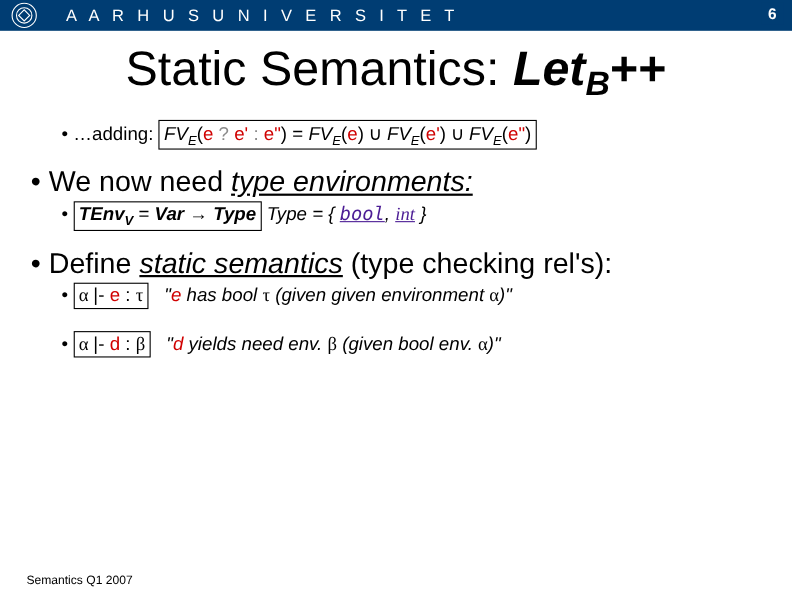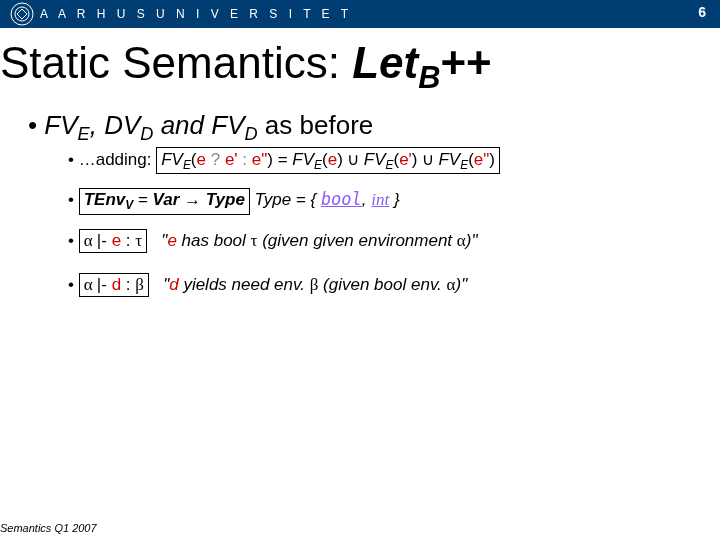--- a/index.html
+++ b/index.html
@@ -1,37 +1,37 @@
 <!DOCTYPE html>
 <html><head>
 <meta charset="utf-8">
 <style>
 html,body{margin:0;padding:0}
 body{width:720px;height:540px;background:#fff;font-family:Arial,Helvetica,sans-serif;color:#000;position:relative;overflow:hidden}
 .header{background:#003d73;height:28px;display:flex;align-items:center;padding:0 8px;color:#fff}
 .logo{width:28px;height:28px;display:flex;align-items:center;justify-content:center}
 .logo svg{width:24px;height:24px}
-.uni{font-size:12px;letter-spacing:4px;margin-left:4px}
+.uni{font-size:15px;letter-spacing:4px;margin-left:24px}
 .pagenum{position:absolute;top:2px;right:8px;background:#003d73;color:#fff;font-size:14px;padding:2px 6px;font-weight:bold}
-.title{font-size:44px;margin:10px 0 14px 0;font-weight:normal}
+.title{font-size:44px;text-align:center;margin:10px 0 14px 0;font-weight:normal}
 .title .b{font-weight:bold;font-style:italic}
 .sub{font-style:italic}
 .content{padding:0 28px}
 .b1{font-size:26px;margin:4px 0 2px 0;font-style:italic}
 .b1 .dot{font-style:normal}
-.b2{font-size:17px;margin:2px 0 14px 40px;font-style:italic}
+.b2{font-size:17px;margin:2px 0 14px 28px;font-style:italic}
 .box{border:1px solid #000;padding:1px 4px;display:inline-block;font-style:normal}
 .box i{font-style:italic}
 .red{color:#d00000}
-.green{color:#8b5cf6}
+.green{color:#4c1d95}
 .grey{color:#8a8a8a}
 .underline{text-decoration:underline}
 .subsc{vertical-align:sub;font-size:.7em}
 .cup{font-family:'Times New Roman',serif}
-.footer{position:absolute;bottom:6px;left:0;font-size:11px;font-style:italic;color:#000}
+.footer{position:absolute;bottom:6px;left:24px;font-size:11px;color:#000}
 .tau{font-family:'Times New Roman',serif;font-style:normal}
 .quote{font-style:italic}
 </style>
 </head>
 <body>
 
 <div class="header">
   <span class="logo">
     <svg viewBox="0 0 24 24">
         <circle cx="12" cy="12" r="11" fill="none" stroke="#fff" stroke-width="1"></circle>
@@ -42,33 +42,36 @@
   <span class="uni">A A R H U S   U N I V E R S I T E T</span>
 </div>
 <div class="pagenum">6</div>
 
 <div class="title">
   <span>Static Semantics: </span><span class="b">Let</span><span class="b sub subsc">B</span><span class="b" style="font-style:normal">++</span>
 </div>
 
 <div class="content">
 
-<div class="b1">
-  <span class="dot">• </span><span>FV</span><span class="subsc">E</span><span>, DV</span><span class="subsc">D</span><span> and FV</span><span class="subsc">D</span><span style="font-style:normal"> as before</span>
-</div>
 
 <div class="b2">
   <span style="font-style:normal">• </span><span style="font-style:normal">…adding: </span><span class="box"><i>FV</i><i class="subsc">E</i><span>(</span><span class="red">e </span><span class="grey">?</span><span class="red"> e' </span><span class="grey">:</span><span class="red"> e"</span><span>)</span><span> = </span><i>FV</i><i class="subsc">E</i><span>(</span><span class="red">e</span><span>)</span><span class="cup"> ∪ </span><i>FV</i><i class="subsc">E</i><span>(</span><span class="red">e'</span><span>)</span><span class="cup"> ∪ </span><i>FV</i><i class="subsc">E</i><span>(</span><span class="red">e"</span><span>)</span></span>
 </div>
 
+<div class="b1">
+  <span class="dot">• </span><span style="font-style:normal">We now need </span><span class="underline">type environments:</span>
+</div>
 
 <div class="b2">
   <span style="font-style:normal">• </span><span class="box"><b><i>TEnv</i><i class="subsc">V</i></b><span> = </span><b><i>Var</i></b><span> → </span><b><i>Type</i></b></span><span>  Type = { </span><span class="green underline" style="font-family:monospace">bool</span><span>, </span><span class="green underline" style="font-family:Liberation Serif, serif">int</span><span> }</span>
 </div>
 
+<div class="b1">
+  <span class="dot">• </span><span style="font-style:normal">Define </span><span class="underline">static semantics</span><span style="font-style:normal"> (type checking rel's):</span>
+</div>
 
 <div class="b2">
   <span style="font-style:normal">• </span><span class="box"><span class="tau">α </span><span>|- </span><span class="red">e</span><span> : </span><span class="tau">τ</span></span>&nbsp;&nbsp;&nbsp;<span class="quote"><span>"</span><span class="red">e</span><span> has bool </span><span class="tau">τ</span><span> (given given environment </span><span class="tau">α</span><span>)"</span></span>
 </div>
 
 <div class="b2" style="margin-top:20px">
   <span style="font-style:normal">• </span><span class="box"><span class="tau">α </span><span>|- </span><span class="red">d</span><span> : </span><span class="tau">β</span></span>&nbsp;&nbsp;&nbsp;<span class="quote"><span>"</span><span class="red">d</span><span> yields need env. </span><span class="tau">β</span><span> (given bool env. </span><span class="tau">α</span><span>)"</span></span>
 </div>
 
 </div>

